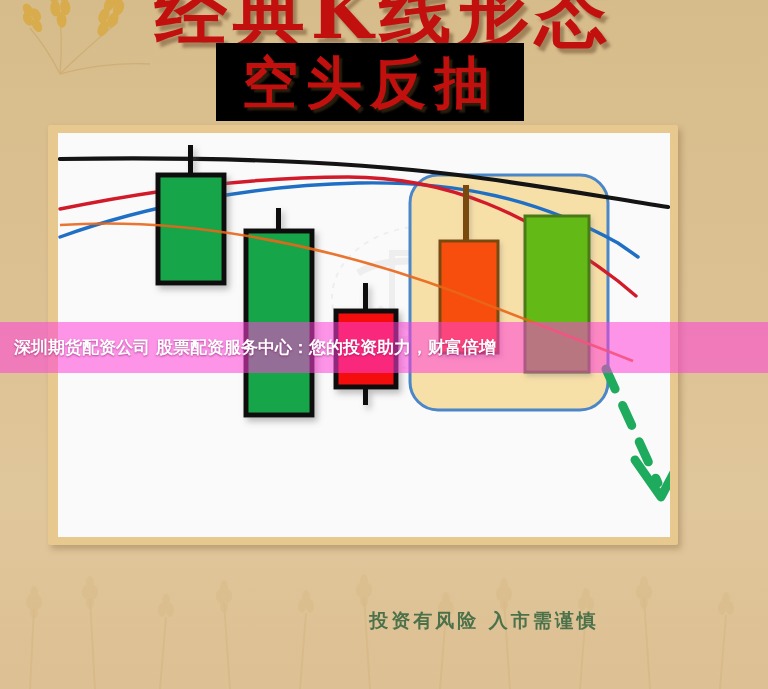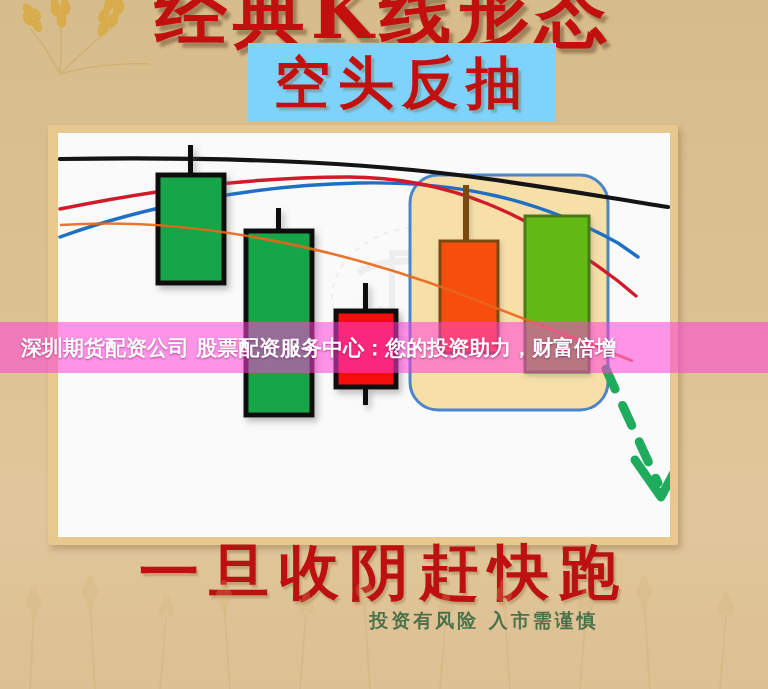--- a/index.html
+++ b/index.html
@@ -34,22 +34,22 @@
   
   .headline{
     position:absolute;left:0;top:-34px;width:768px;text-align:center;
     font-size:72px;font-weight:bold;letter-spacing:6px;
     color:#c2100f;
     font-family:"DejaVu Serif","Liberation Serif",serif;
     text-shadow:4px 5px 3px rgba(90,60,30,.45);
     white-space:nowrap;
   }
   .yellow-band{
-    position:absolute;left:248px;top:43px;width:308px;height:78px;
-    background:#7dd3fc;display:flex;align-items:center;justify-content:center;
+    position:absolute;left:216px;top:43px;width:308px;height:78px;
+    background:#000000;display:flex;align-items:center;justify-content:center;
   }
   .yellow-band span{
     font-size:56px;font-weight:bold;color:#c2100f;letter-spacing:8px;
     font-family:"DejaVu Serif","Liberation Serif",serif;
     text-shadow:3px 3px 2px rgba(120,90,40,.35);
     line-height:1;
   }
   
   .chart-frame{
     position:absolute;left:48px;top:125px;width:630px;height:420px;
@@ -62,22 +62,22 @@
     background:#fbfafa;overflow:hidden;
   }
   .chart-svg{position:absolute;left:0;top:0;width:612px;height:404px;}
   
   .overlay-banner{
     position:absolute;left:0;top:322px;width:768px;height:51px;
     background:rgba(255,64,216,.55);
     display:flex;align-items:center;
   }
   .overlay-banner .txt{
-    padding-left:21px;white-space:nowrap;
-    font-size:21px;font-weight:bold;color:#ffffff;
+    padding-left:14px;white-space:nowrap;
+    font-size:17px;font-weight:bold;color:#ffffff;
     letter-spacing:0px;
     font-family:"DejaVu Sans","Liberation Sans",sans-serif;
     text-shadow:0 1px 2px rgba(120,0,90,.55);
   }
   
   .slogan{
     position:absolute;left:0;top:533px;width:768px;text-align:center;
     font-size:60px;font-weight:bold;color:#bd1111;letter-spacing:10px;
     font-family:"DejaVu Serif","Liberation Serif",serif;
     text-shadow:2px 3px 2px rgba(120,90,40,.30);
@@ -194,21 +194,20 @@
         <path d="M548 236 L 600 350" fill="none" stroke="#1eab5e" stroke-width="9" stroke-dasharray="22 18" stroke-linecap="round"></path>
         <path d="M577 327 L 603 364 L 621 330" fill="none" stroke="#1eab5e" stroke-width="9" stroke-linecap="round" stroke-linejoin="round"></path>
       </g>
     </svg>
   </div>
 
   <div class="overlay-banner">
     <span class="txt">深圳期货配资公司 股票配资服务中心：您的投资助力，财富倍增</span>
   </div>
 
-  <div class="slogan">一旦收阴赶快跑</div>
 
   <svg class="wheat-bottom" viewBox="0 0 768 120" preserveAspectRatio="none">
     <g stroke="#c9a766" stroke-width="2" fill="none" opacity="0.55">
       <path d="M30 120 L 34 40"></path>
         <path d="M95 120 L 90 30"></path>
         <path d="M160 120 L 166 48"></path>
       <path d="M230 120 L 224 34"></path>
         <path d="M300 120 L 306 44"></path>
         <path d="M370 120 L 364 28"></path>
       <path d="M440 120 L 446 46"></path>

